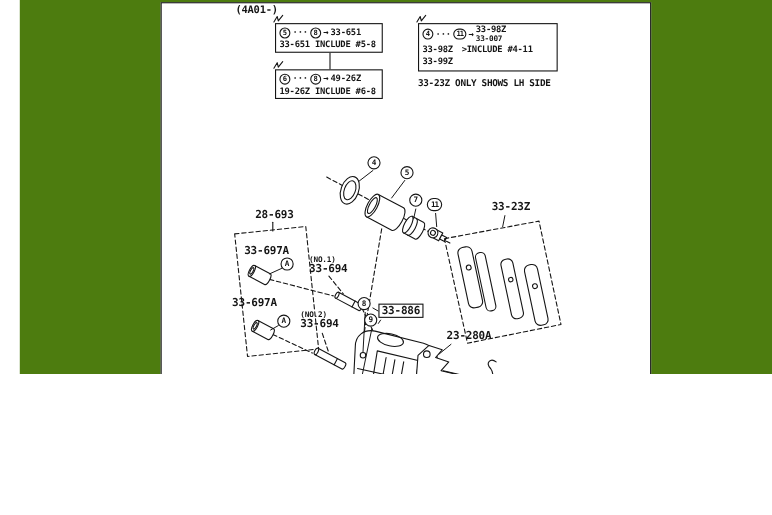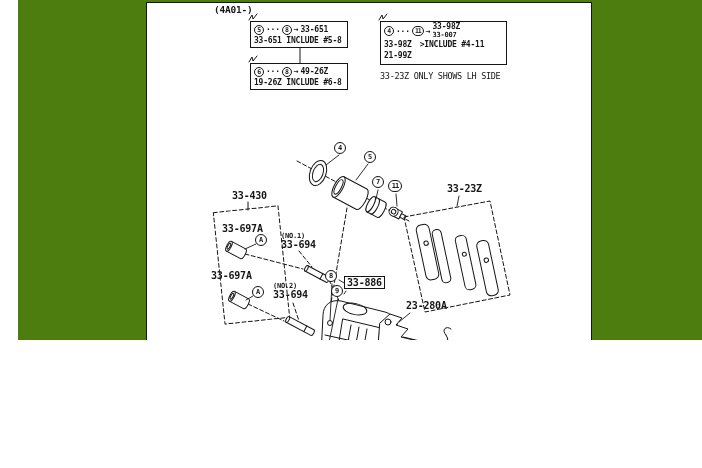--- a/index.html
+++ b/index.html
@@ -13,21 +13,21 @@
   .tiny{font-size:7px;line-height:8px}
   .boxed{border:1.2px solid #151515;background:#fff;padding:1px 2px}
   .cnum{position:absolute;width:12px;height:12px;border:1px solid #151515;border-radius:50%;font-size:7px;font-weight:bold;line-height:11px;text-align:center;background:#fff}
   .cnum.wide{width:14px;border-radius:7px;letter-spacing:-1px}
   .box{position:absolute;border:1.4px solid #151515;background:#fff;padding:2px 3px;font-weight:bold;font-size:8px;letter-spacing:-0.2px}
   .row{display:flex;align-items:center;gap:2px;height:11px;white-space:nowrap}
   .row.tall{height:16px}
   .cnum-in{display:inline-flex;align-items:center;justify-content:center;width:10px;height:10px;border:1px solid #151515;border-radius:50%;font-size:6.5px;font-weight:bold;background:#fff;flex:0 0 auto}
   .cnum-in.wide{width:12px;border-radius:6px;letter-spacing:-1px}
   .stack{display:inline-flex;flex-direction:column;line-height:8px}
-  .notel{font-weight:normal;font-size:8.5px;line-height:10.5px;white-space:nowrap;letter-spacing:-0.3px}
+  .notel{font-weight:bold;font-size:8.5px;line-height:10.5px;white-space:nowrap;letter-spacing:-0.3px}
   .fwd{position:absolute;font-weight:bold;font-style:italic;font-size:8px;transform:rotate(-10deg)}
 </style>
 </head>
 <body>
 
 <div class="stage">
 
   <div class="frame">
     <svg width="443" height="461" viewBox="0 0 443 461">
       <g stroke="#151515" stroke-width="1" fill="none" stroke-linecap="round" stroke-linejoin="round">
@@ -210,38 +210,38 @@
       <span class="stack">
         <span>33-98Z</span>
         <span class="tiny">33-007</span>
       </span>
     </div>
     <div class="row">
       <span>33-98Z</span>
       <span style="margin-left:6px">&gt;INCLUDE #4-11</span>
     </div>
     <div class="row">
-      <span>21-99Z</span>
+      <span>33-99Z</span>
     </div>
   </div>
 
   <div class="abs" style="left:362px;top:71px">
     <div class="notel">33-23Z ONLY SHOWS LH SIDE</div>
   </div>
 
   <span class="cnum" style="left:316px;top:142px">4</span>
   <span class="cnum" style="left:346px;top:151px">5</span>
   <span class="cnum" style="left:354px;top:176px">7</span>
   <span class="cnum wide" style="left:370px;top:180px">11</span>
   <span class="cnum" style="left:307px;top:270px">8</span>
   <span class="cnum" style="left:313px;top:285px">9</span>
   <span class="cnum" style="left:237px;top:234px">A</span>
   <span class="cnum" style="left:234px;top:286px">A</span>
 
-  <div class="lbl" style="left:214px;top:191px">33-430</div>
+  <div class="lbl" style="left:214px;top:191px">28-693</div>
   <div class="lbl" style="left:204px;top:224px">33-697A</div>
   <div class="lbl" style="left:193px;top:271px">33-697A</div>
   <div class="lbl tiny" style="left:263px;top:232px">(NO.1)</div>
   <div class="lbl" style="left:263px;top:240px">33-694</div>
   <div class="lbl tiny" style="left:255px;top:282px">(NO.2)</div>
   <div class="lbl" style="left:255px;top:290px">33-694</div>
   <div class="lbl boxed" style="left:326px;top:276px">33-886</div>
   <div class="lbl" style="left:429px;top:184px">33-23Z</div>
   <div class="lbl" style="left:388px;top:301px">23-280A</div>
   <div class="lbl" style="left:432px;top:373px">33-233</div>

